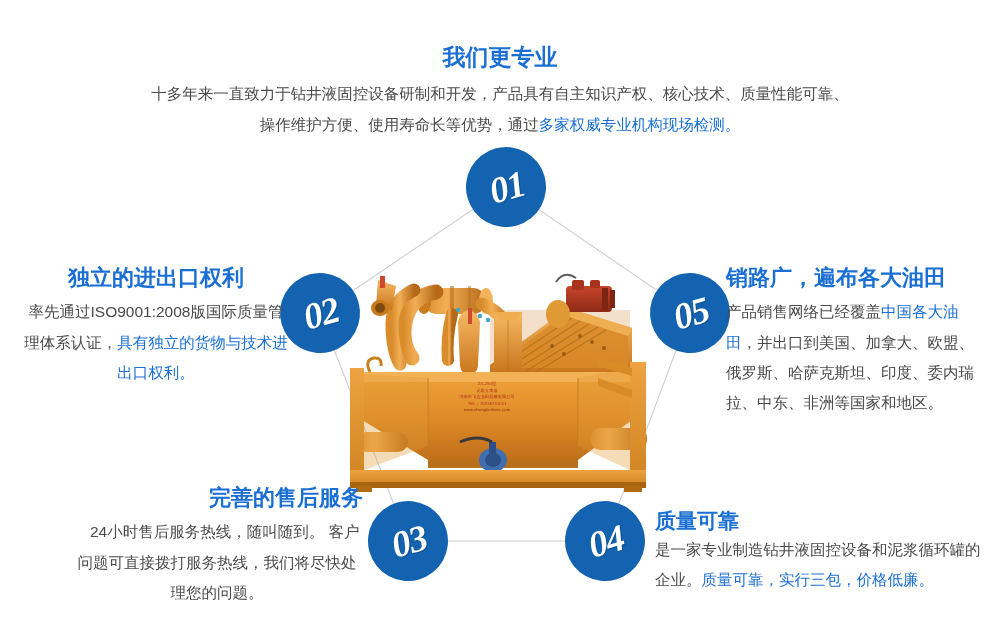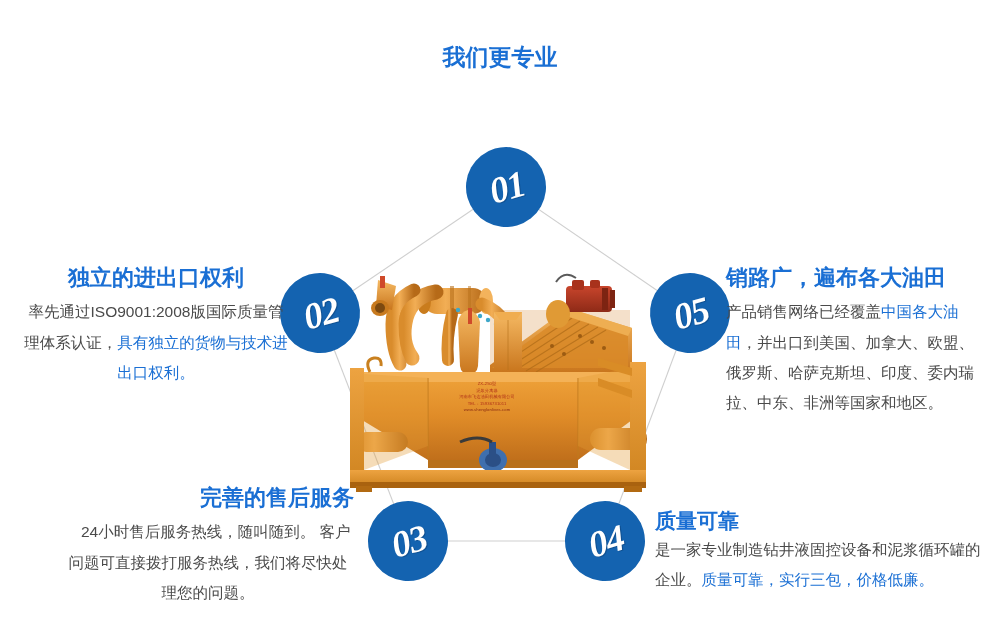--- a/index.html
+++ b/index.html
@@ -100,21 +100,21 @@
     position: absolute;
     left: 726px;
     top: 265px;
     width: 262px;
     text-align: left;
   }
 
   
   #block-03 {
     position: absolute;
-    left: 14px;
+    left: 23px;
     top: 485px;
     width: 340px;
     text-align: right;
   }
   #block-03 .blk-body { text-align: center; margin-left: 48px; }
 
   
   #block-04 {
     position: absolute;
     left: 655px;
@@ -316,20 +316,21 @@
   </div>
   <div id="c04" class="num-circle">
     <span class="num-txt">04</span>
   </div>
   <div id="c05" class="num-circle">
     <span class="num-txt">05</span>
   </div>
 
   <div id="block-01">
     <h3 class="blk-title">我们更专业</h3>
+    <p class="blk-body"><span>十多年来一直致力于钻井液固控设备研制和开发，产品具有自主知识产权、核心技术、质量性能可靠、操作维护方便、使用寿命长等优势，通过</span><span class="hl">多家权威专业机构现场检测。</span></p>
   </div>
 
   <div id="block-02">
     <h3 class="blk-title">独立的进出口权利</h3>
     <p class="blk-body"><span>率先通过ISO9001:2008版国际质量管理体系认证，</span><span class="hl">具有独立的货物与技术进出口权利。</span></p>
   </div>
 
   <div id="block-03">
     <h3 class="blk-title">完善的售后服务</h3>
     <p class="blk-body"><span>　24小时售后服务热线，随叫随到。 客户问题可直接拨打服务热线，我们将尽快处理您的问题。</span></p>

